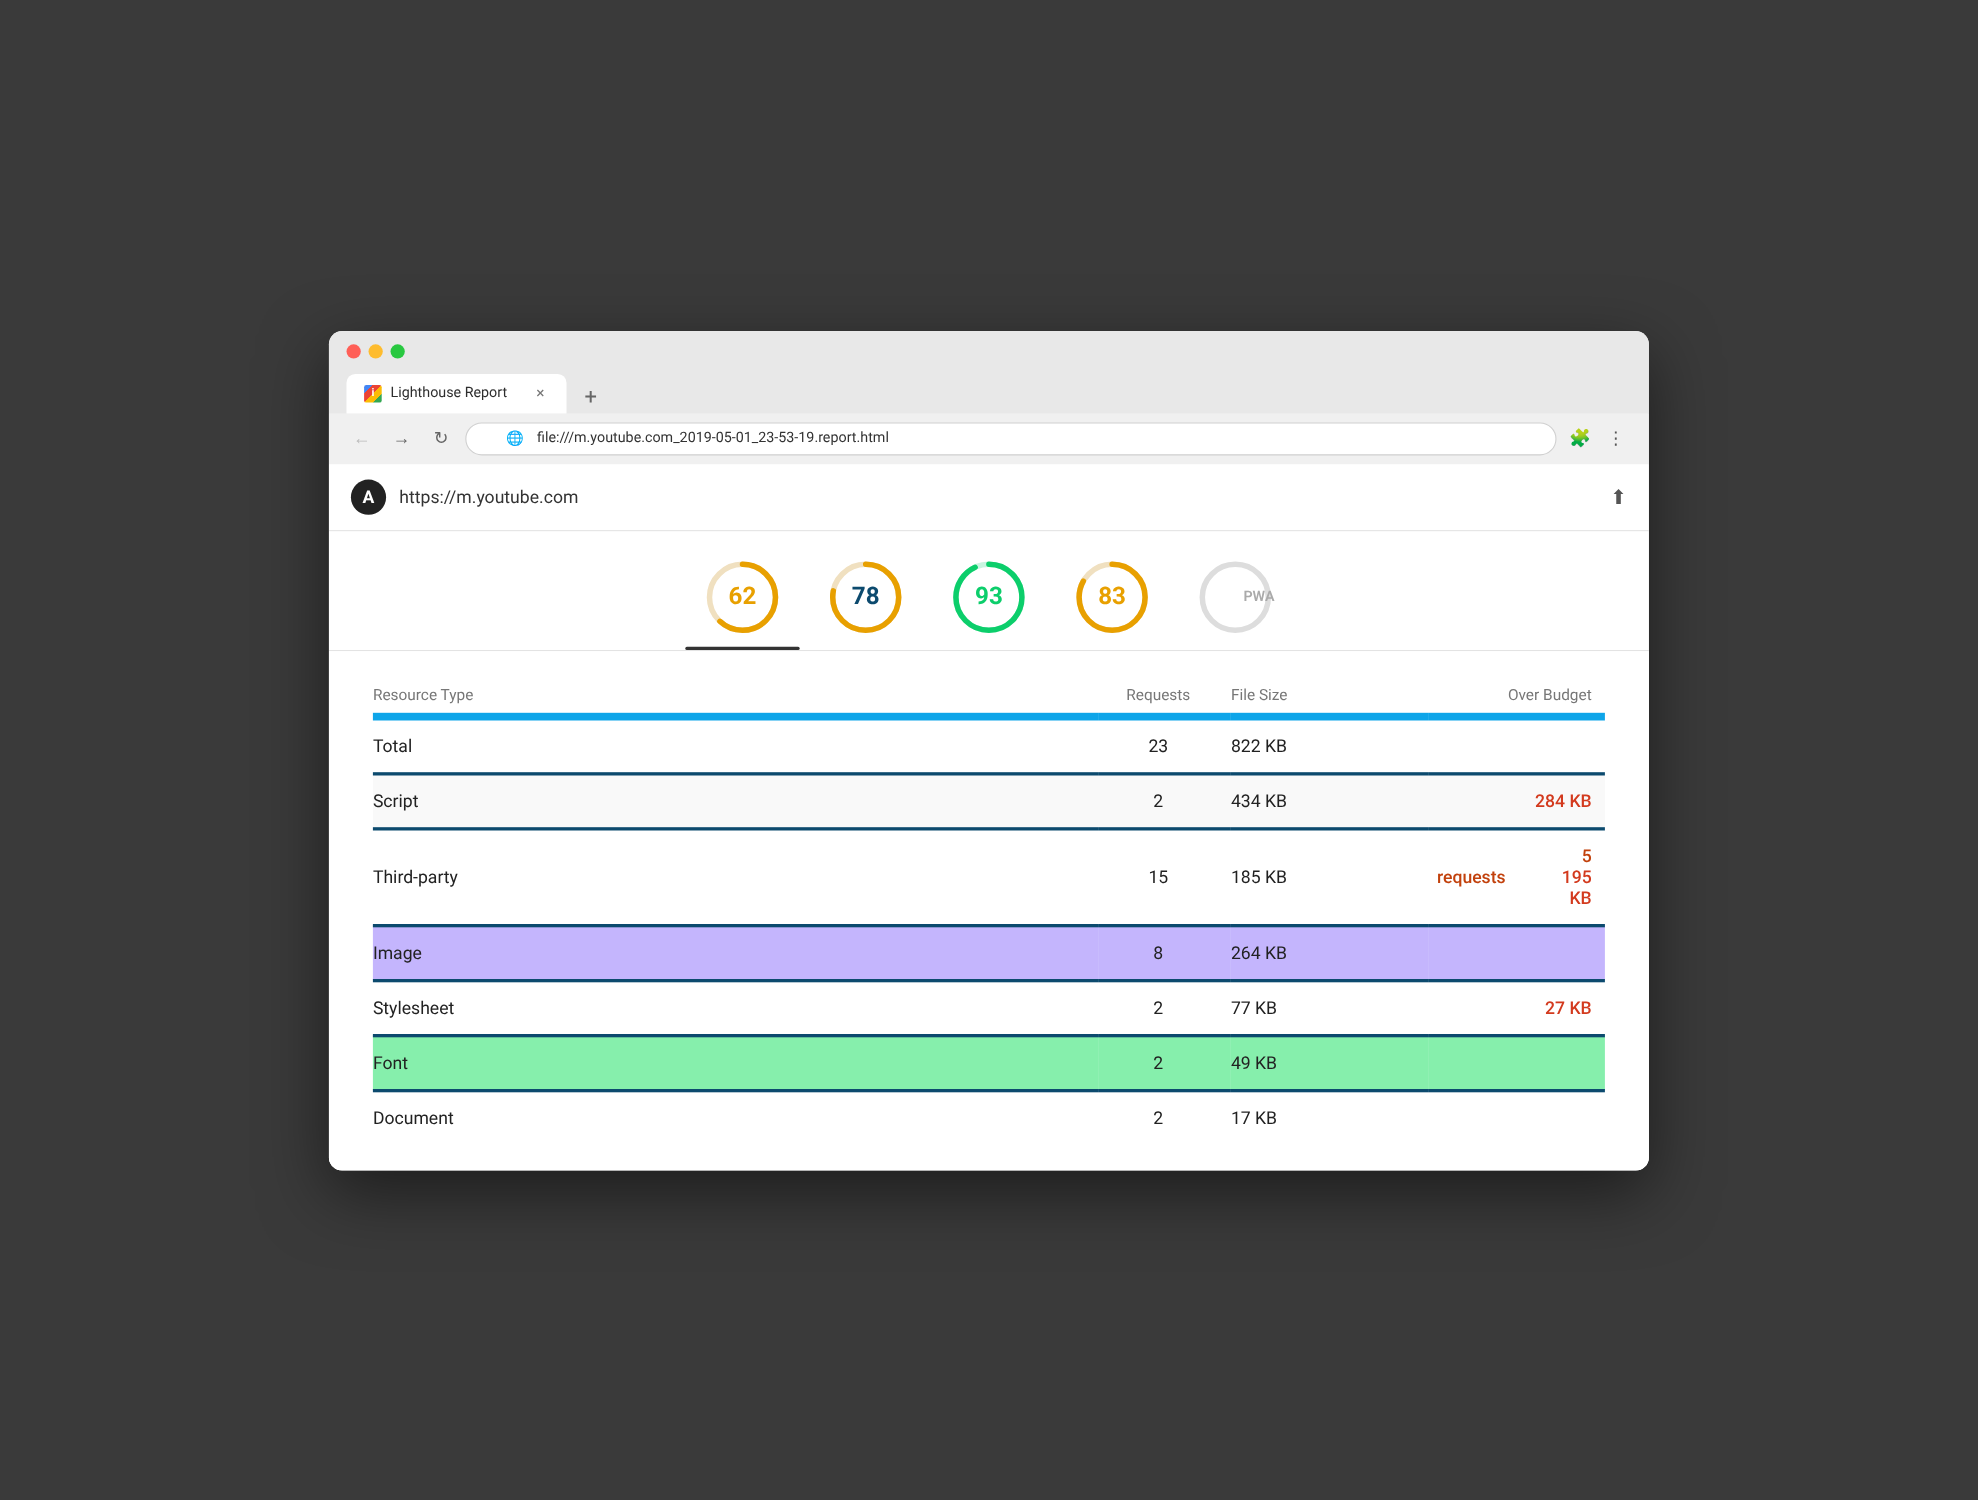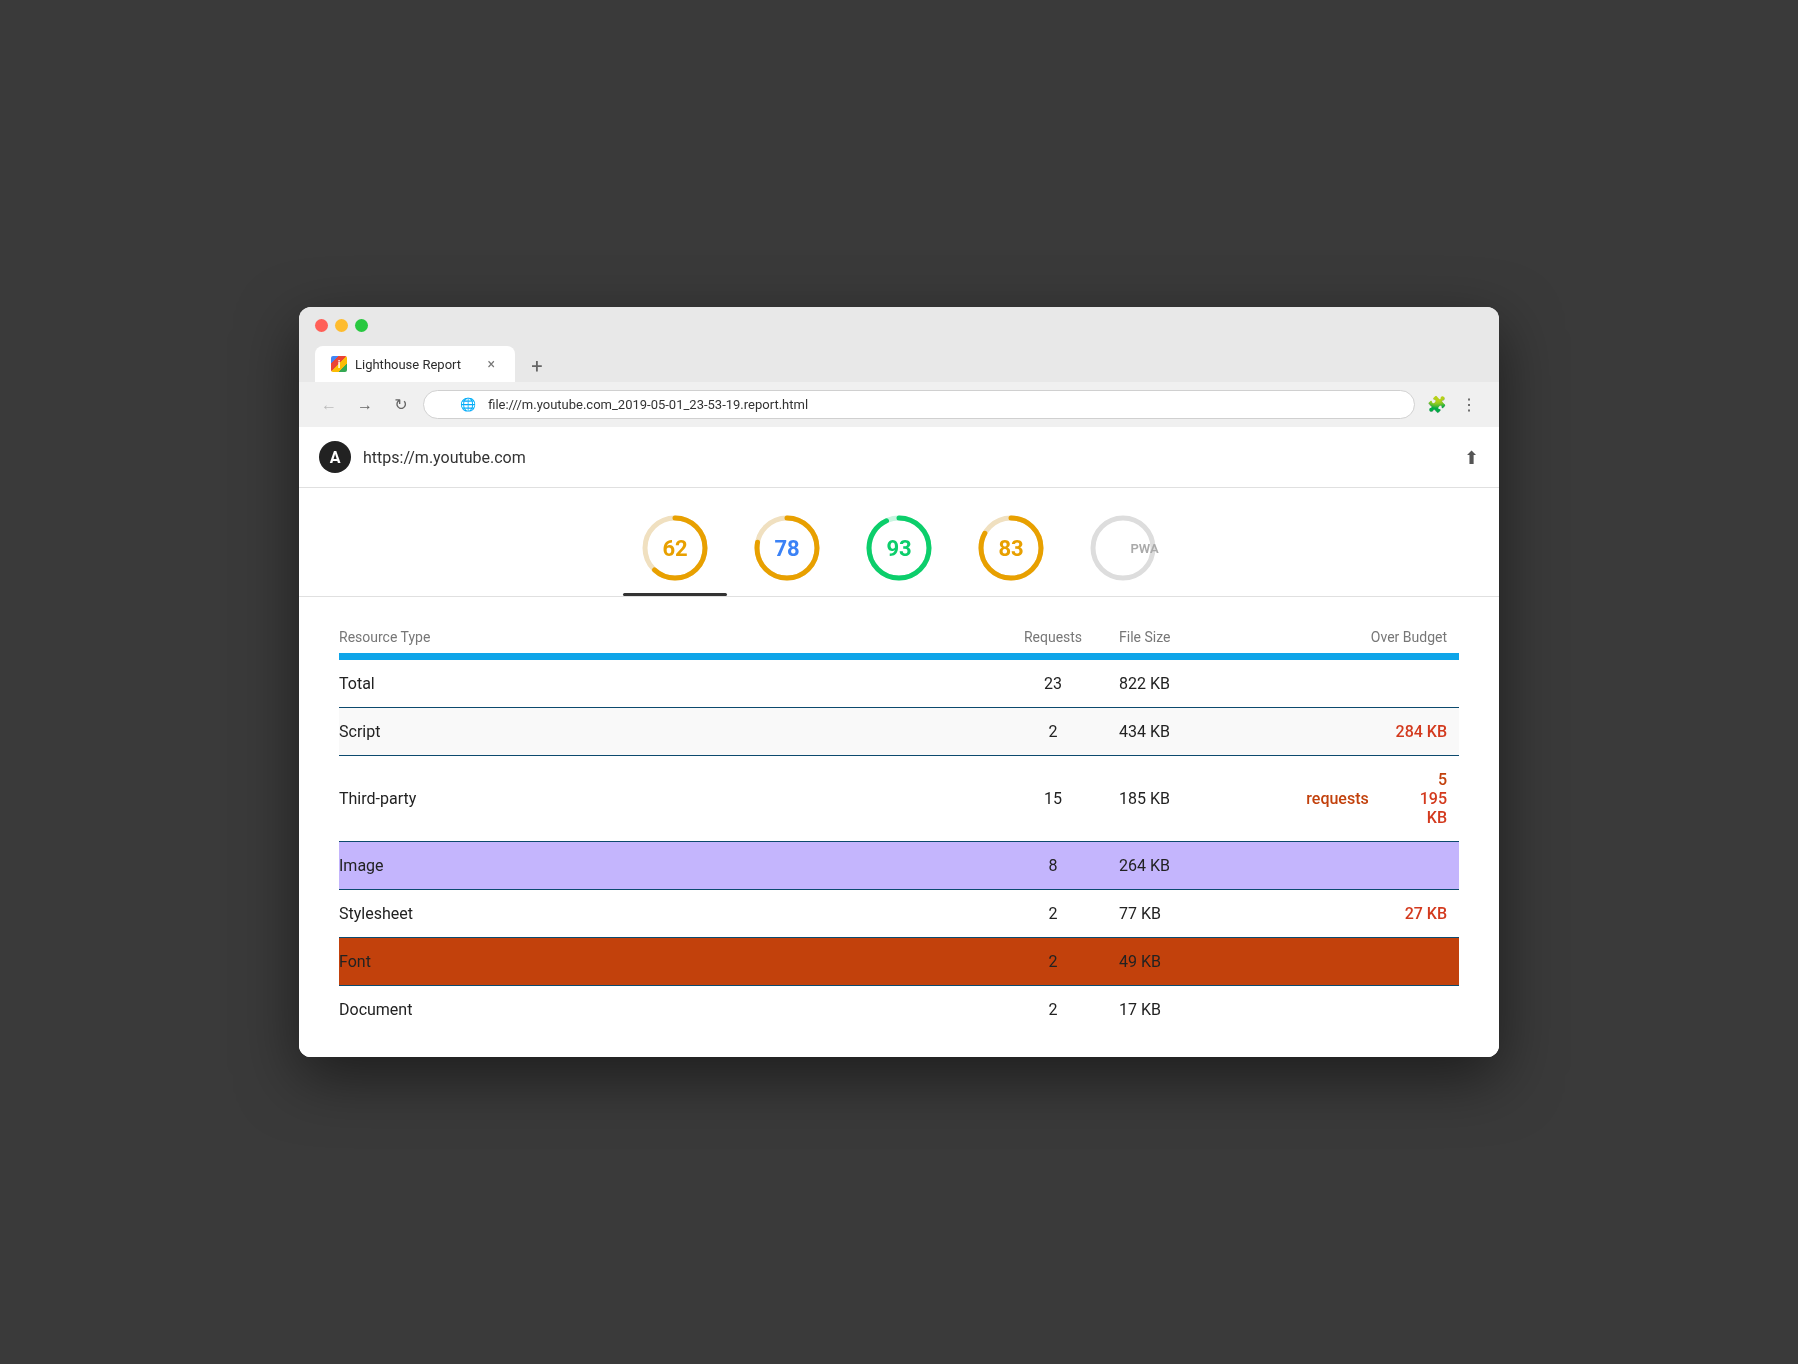--- a/index.html
+++ b/index.html
@@ -319,21 +319,21 @@
     }
 
     .budget-table th:last-child {
       text-align: right;
     }
 
     .budget-table td {
       padding: 14px 12px 14px 0;
       font-size: 16px;
       color: #222;
-      border-bottom: 1px solid #0c4a6e;
+      border-bottom: 3px solid #0c4a6e;
       vertical-align: middle;
     }
 
     .budget-table tr:last-child td {
       border-bottom: none;
     }
 
     .budget-table tr:nth-child(even) {
       background: #f9f9f9;
     }
@@ -425,21 +425,21 @@
           <span class="score-value" style="color:#e8a000;">62</span>
         </div>
       </div>
 
       <div class="score-item">
         <div class="score-circle">
           <svg width="72" height="72" viewBox="0 0 72 72">
             <circle cx="36" cy="36" r="30" fill="none" stroke="#f0e0c0" stroke-width="5"></circle>
             <circle cx="36" cy="36" r="30" fill="none" stroke="#e8a000" stroke-width="5" stroke-dasharray="188.5" stroke-dashoffset="41.5" stroke-linecap="round"></circle>
           </svg>
-          <span class="score-value" style="color:#3b82f6;">78</span>
+          <span class="score-value" style="color:#0c4a6e;">78</span>
         </div>
       </div>
 
       <div class="score-item">
         <div class="score-circle">
           <svg width="72" height="72" viewBox="0 0 72 72">
             <circle cx="36" cy="36" r="30" fill="none" stroke="#c8f5e0" stroke-width="5"></circle>
             <circle cx="36" cy="36" r="30" fill="none" stroke="#0cce6b" stroke-width="5" stroke-dasharray="188.5" stroke-dashoffset="13.2" stroke-linecap="round"></circle>
           </svg>
           <span class="score-value" style="color:#0cce6b;">93</span>
@@ -503,21 +503,21 @@
               <td class="requests-col">8</td>
               <td class="filesize-col">264 KB</td>
               <td class="overbudget-col"></td>
             </tr>
             <tr>
               <td>Stylesheet</td>
               <td class="requests-col">2</td>
               <td class="filesize-col">77 KB</td>
               <td class="overbudget-col"><span class="over-budget-red">27 KB</span></td>
             </tr>
-            <tr style="background: #c2410c;">
+            <tr style="background: #86efac;">
               <td>Font</td>
               <td class="requests-col">2</td>
               <td class="filesize-col">49 KB</td>
               <td class="overbudget-col"></td>
             </tr>
             <tr>
               <td>Document</td>
               <td class="requests-col">2</td>
               <td class="filesize-col">17 KB</td>
               <td class="overbudget-col"></td>

